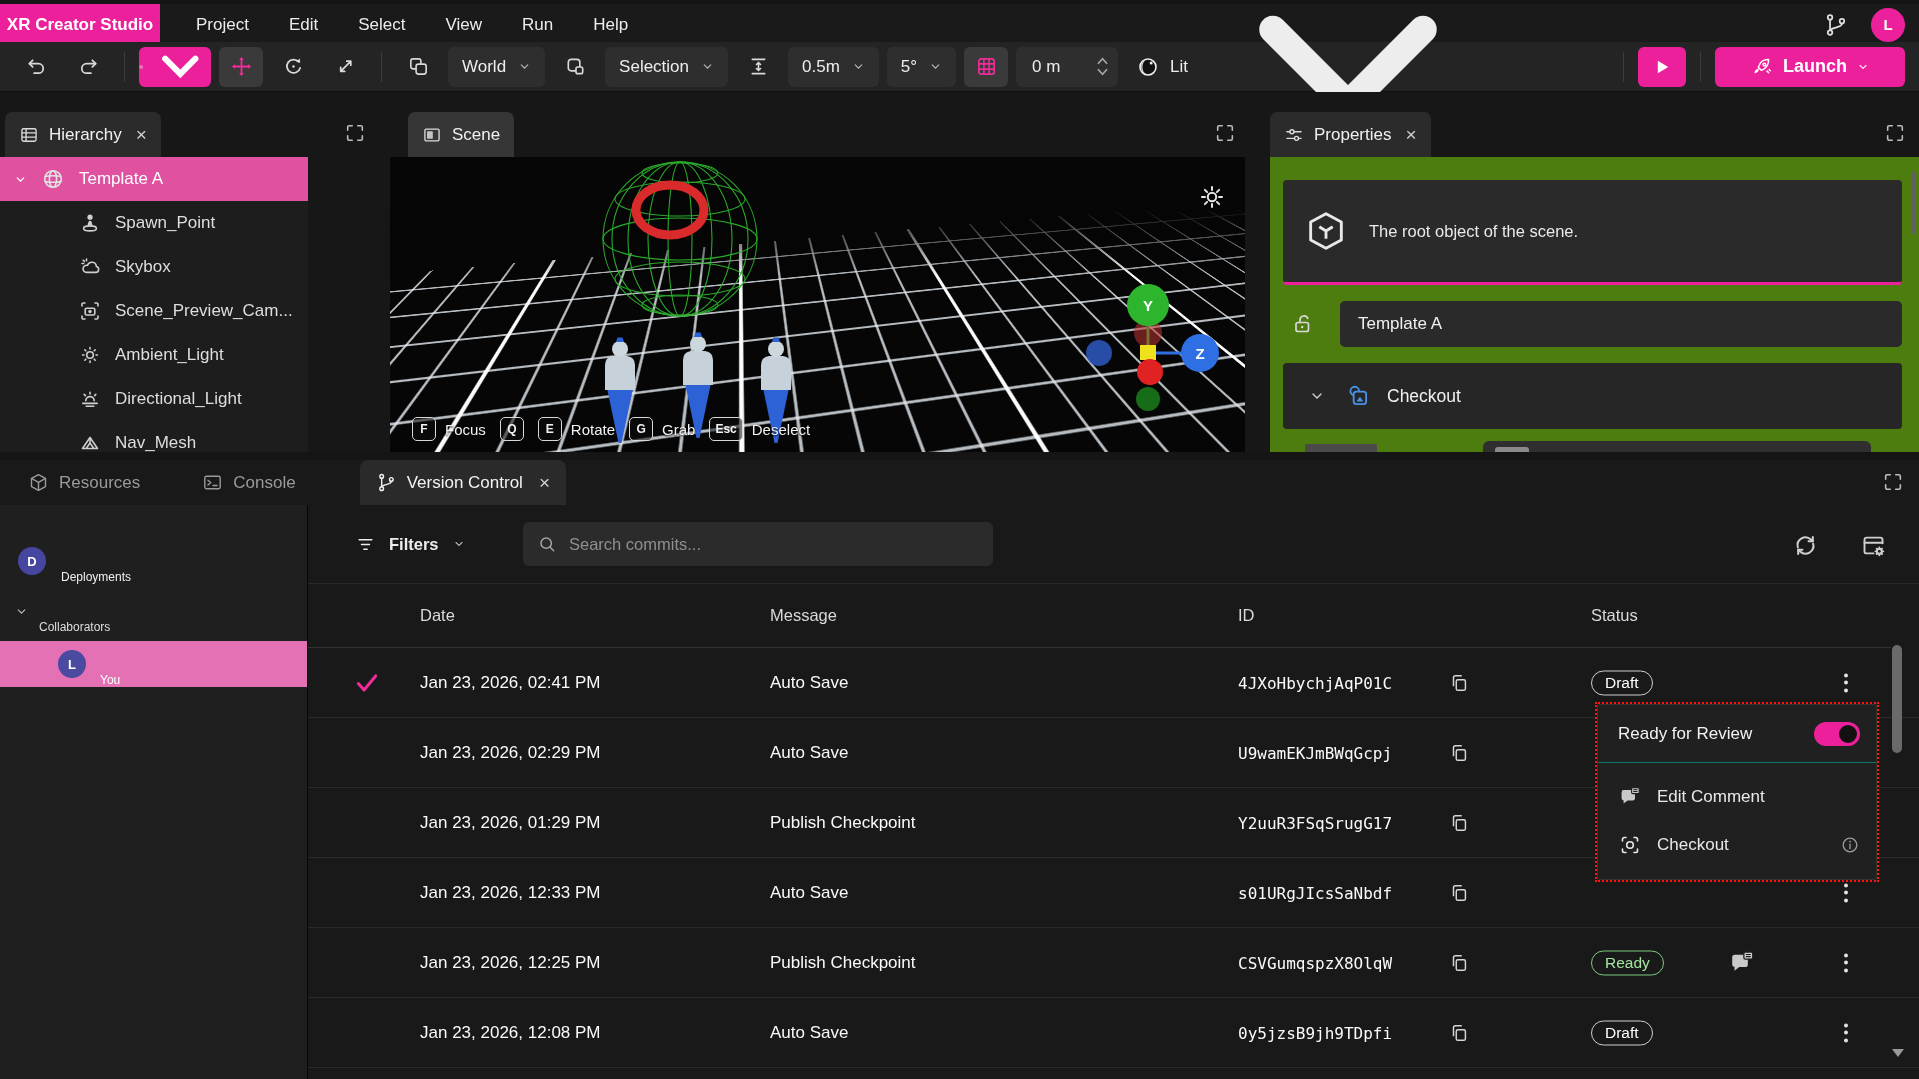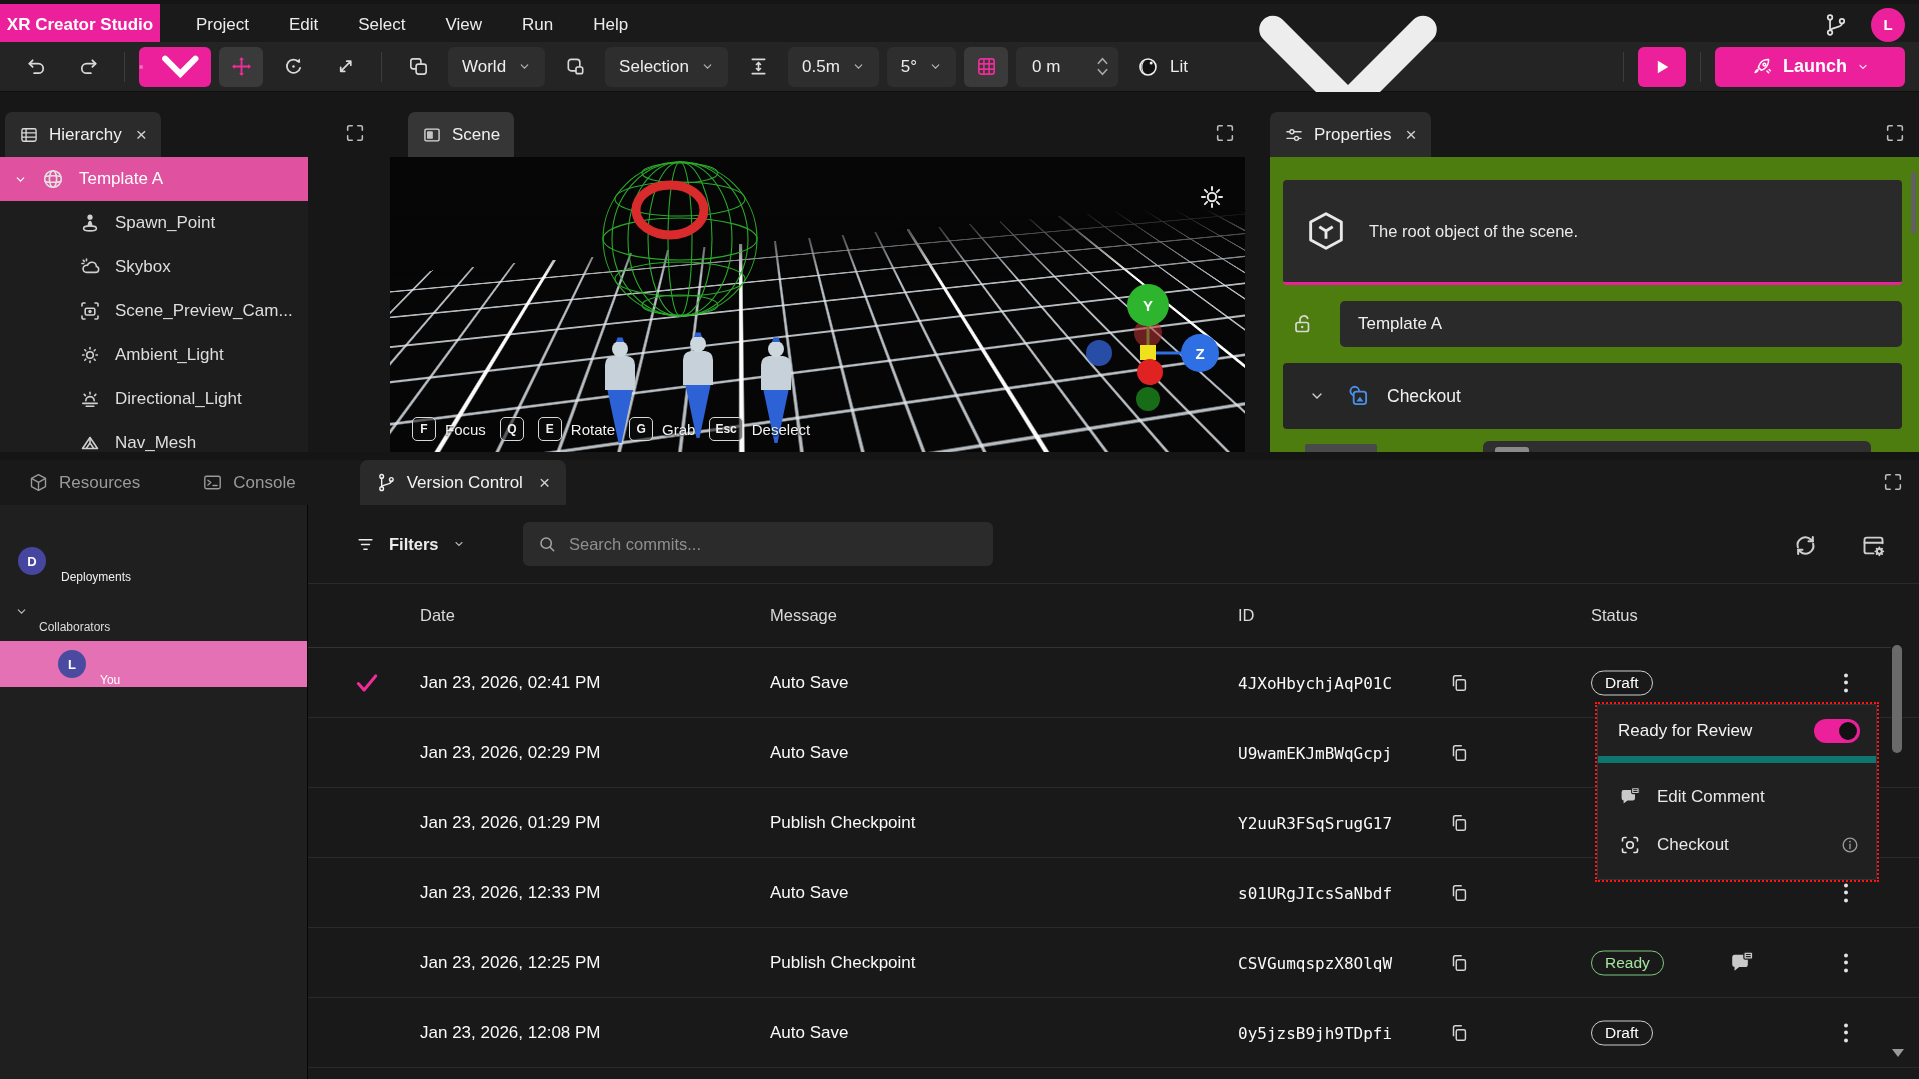--- a/index.html
+++ b/index.html
@@ -162,21 +162,21 @@
   .vc-header { border-bottom:1px solid #333; }
   .badge { display:inline-block; padding:2.5px 13px; border:1.4px solid #cfcfcf; border-radius:999px; font-size:15.5px; color:#fff; }
   .badge.ready { border-color:#7fc97f; color:#a6e3a1; }
 
   .vc-scroll-thumb { position:absolute; left:1584px; top:140px; width:10px; height:108px; background:#6a6a6a; border-radius:5px; }
   .vc-scroll-down { position:absolute; left:1584px; top:544px; width:0; height:0; border-left:6px solid transparent; border-right:6px solid transparent; border-top:8px solid #9a9a9a; }
 
   
   .cm-annotation { position:absolute; left:1595px; top:242px; border:2px dotted #ff1313; z-index:5; }
   .context-menu { width:280px; background:#202020; border:1px solid #333; border-radius:3px; padding-bottom:10px; }
-  .cm-toggle-row { height:58px; display:flex; align-items:center; padding:0 16px 0 20px; border-bottom:7px solid #0f766e; }
+  .cm-toggle-row { height:58px; display:flex; align-items:center; padding:0 16px 0 20px; border-bottom:1px solid #0f766e; }
   .cm-toggle-label { font-size:17px; color:#f2f2f2; flex:1; }
   .switch { width:46px; height:24px; border-radius:12px; background:#4a4a4a; position:relative; border:none; flex:none; }
   .switch.on { background:#ec209a; }
   .switch::after { content:''; position:absolute; left:3px; top:3px; width:18px; height:18px; border-radius:50%; background:#111; }
   .switch.on::after { left:auto; right:3px; }
   .cm-items { padding-top:10px; }
   .cm-item { height:48px; display:flex; align-items:center; padding:0 16px 0 20px; color:#e8e8e8; font-size:17px; }
   .cm-item.danger { color:#e2564f; }
   .cm-icon { width:24px; height:24px; flex:none; }
   .cm-icon svg { width:24px; height:24px; }

